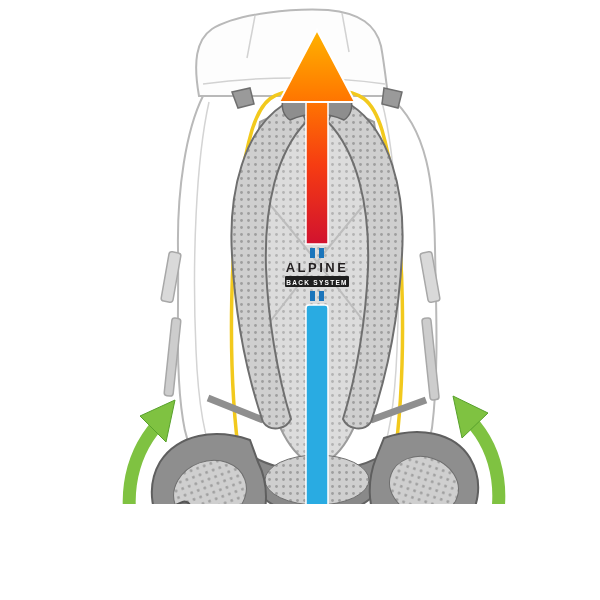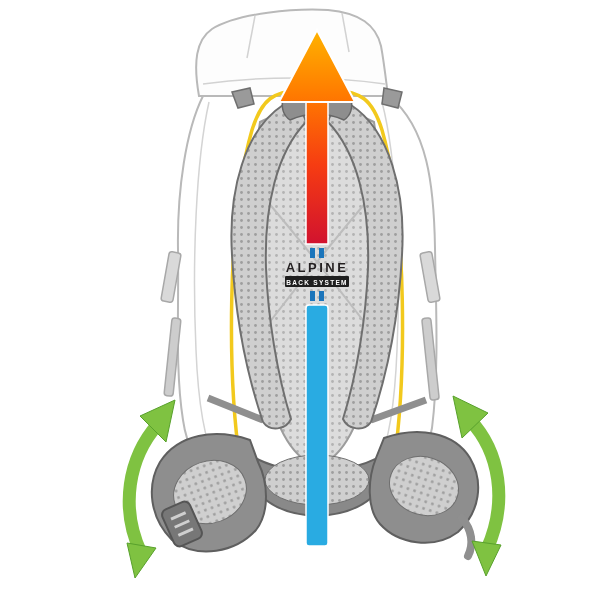--- a/index.html
+++ b/index.html
@@ -1,19 +1,19 @@
 <!DOCTYPE html>
 <html><head>
 <meta charset="utf-8">
 <style>
   html, body { margin: 0; padding: 0; background: #ffffff; }
   .canvas {
     position: relative;
     width: 600px;
-    height: 600px;
+    height: 504px;
     background: #ffffff;
     overflow: hidden;
     font-family: "Liberation Sans", sans-serif;
   }
   .canvas svg { display: block; width: 600px; height: 600px; }
   text { font-family: "Liberation Sans", sans-serif; }
   .label-main { font-weight: bold; font-size: 13px; letter-spacing: 2.5px; }
   .label-sub  { font-weight: bold; font-size: 6.5px; letter-spacing: 1.3px; }
 </style>
 </head>

